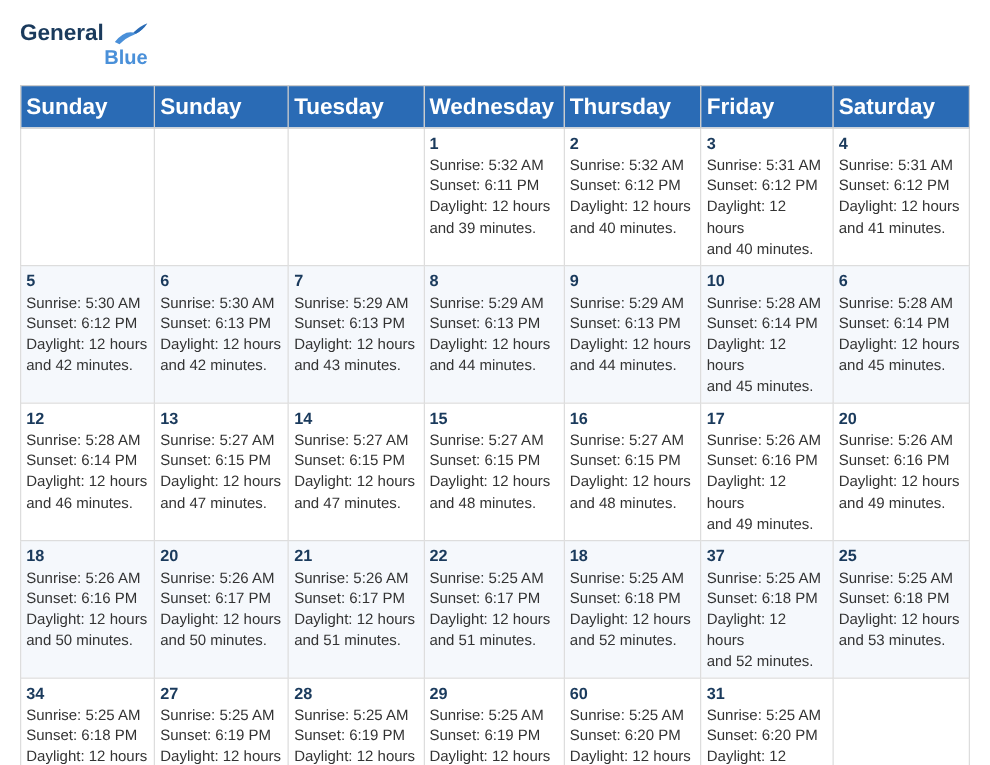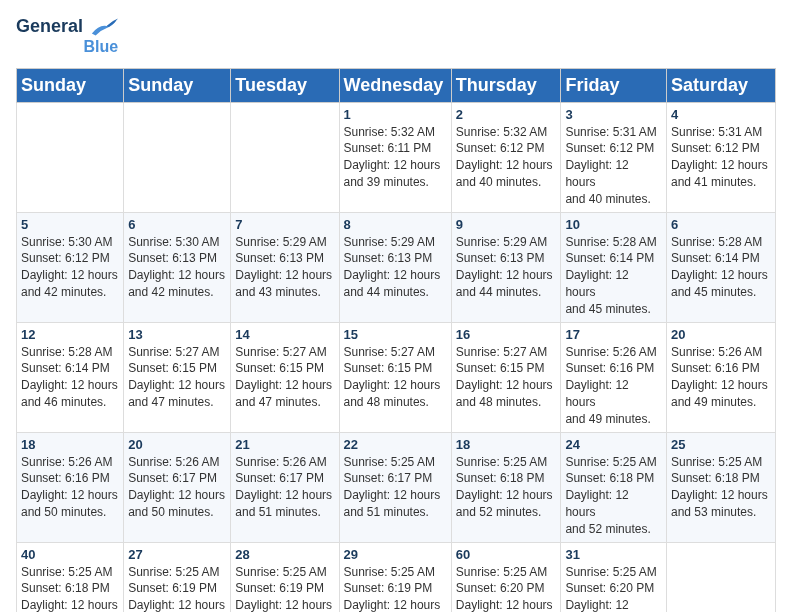--- a/index.html
+++ b/index.html
@@ -283,37 +283,37 @@
 and 51 minutes.</div>
         </td>
         <td>
           <div class="day-number">18</div>
           <div class="day-info" style="white-space: pre-line;">Sunrise: 5:25 AM
 Sunset: 6:18 PM
 Daylight: 12 hours
 and 52 minutes.</div>
         </td>
         <td>
-          <div class="day-number">24</div>
+          <div class="day-number">37</div>
           <div class="day-info" style="white-space: pre-line;">Sunrise: 5:25 AM
 Sunset: 6:18 PM
 Daylight: 12 hours
 and 52 minutes.</div>
         </td>
         <td>
           <div class="day-number">25</div>
           <div class="day-info" style="white-space: pre-line;">Sunrise: 5:25 AM
 Sunset: 6:18 PM
 Daylight: 12 hours
 and 53 minutes.</div>
         </td>
       </tr>
       <tr>
         <td>
-          <div class="day-number">40</div>
+          <div class="day-number">34</div>
           <div class="day-info" style="white-space: pre-line;">Sunrise: 5:25 AM
 Sunset: 6:18 PM
 Daylight: 12 hours
 and 53 minutes.</div>
         </td>
         <td>
           <div class="day-number">27</div>
           <div class="day-info" style="white-space: pre-line;">Sunrise: 5:25 AM
 Sunset: 6:19 PM
 Daylight: 12 hours

